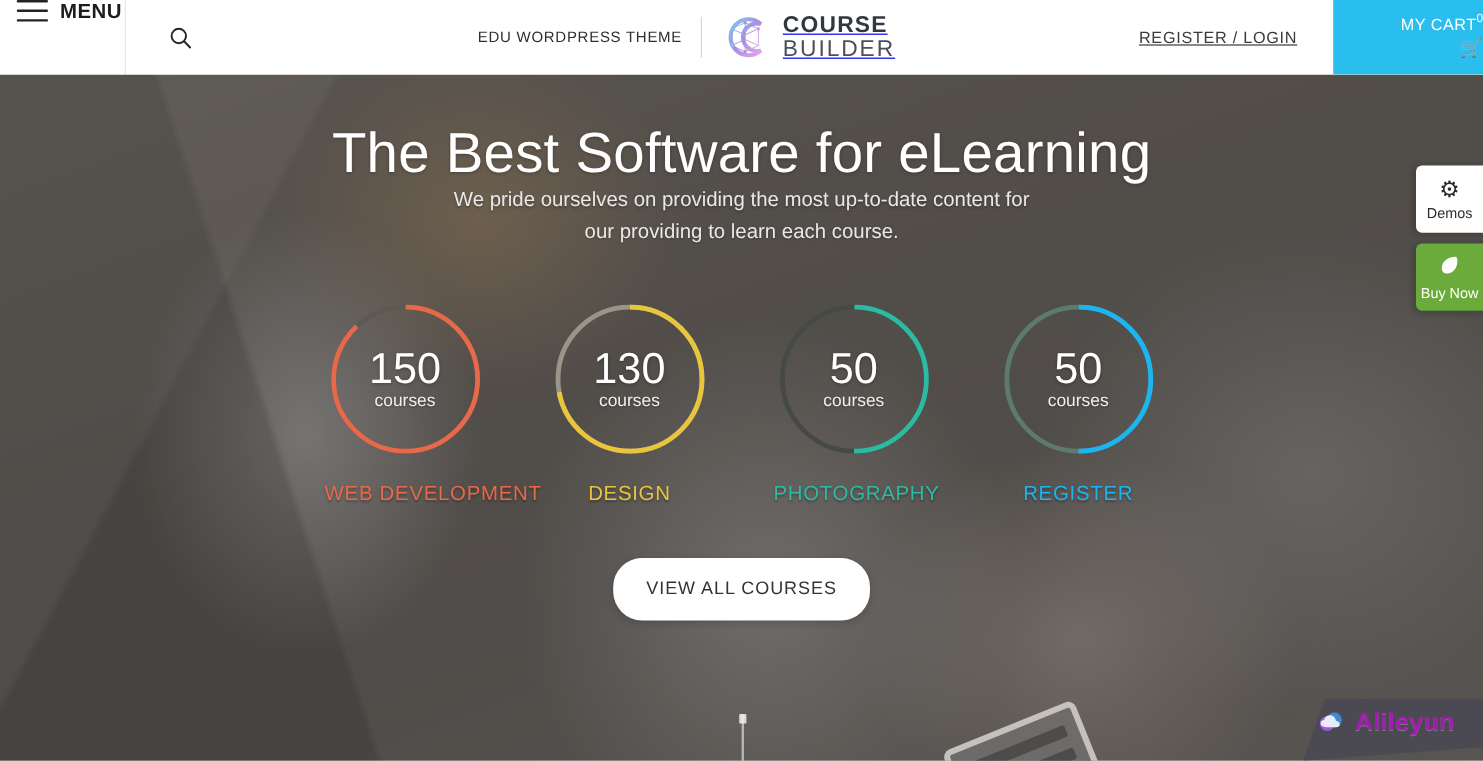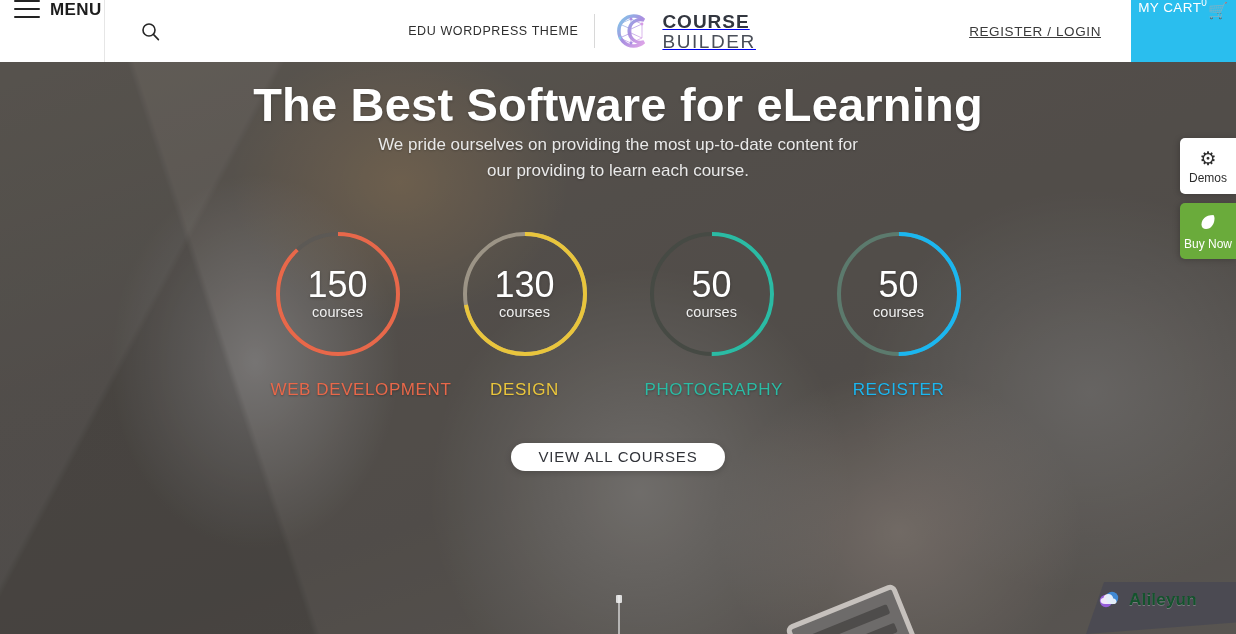--- a/index.html
+++ b/index.html
@@ -64,25 +64,25 @@
     font-size: 19px; font-weight: normal; color: #4a4f59;
     letter-spacing: 1.6px; display: block; margin-top: 1px;
   }
 
   .auth-link {
     display: flex; align-items: center;
     font-size: 13.5px; color: #3a3a3a; letter-spacing: 0.6px;
     padding: 0 30px 0 0; white-space: nowrap; cursor: pointer;
   }
   .cart-block {
-    width: 105px; height: 62px;
+    width: 125px; height: 62px;
     background: var(--accent, #2abeee);
     color: #fff;
-    display: flex; flex-direction: row;
-    align-items: flex-start; justify-content: center; gap: 2px;
+    display: flex; flex-direction: column;
+    align-items: flex-end; justify-content: center; gap: 2px;
     cursor: pointer;
   }
   .cart-top { display: flex; align-items: flex-start; }
   .cart-label { font-size: 13.5px; letter-spacing: 0.4px; }
   .cart-count { font-size: 10px; line-height: 1; margin-top: -2px; }
   .cart-icon { font-size: 16px; line-height: 1; margin-top: 3px; }
 
   
   .hero {
     position: absolute; top: 62px; left: 0;
@@ -125,22 +125,22 @@
   .phone::after {
     content: ""; position: absolute; left: 6px; top: 32px;
     width: 92px; height: 10px; background: #4d4b4a; border-radius: 2px;
   }
 
   .hero-inner {
     position: relative; z-index: 5;
     width: 1236px; text-align: center;
   }
   .hero-title {
-    margin-top: 16px;
-    font-size: 47px; font-weight: bold; color: #ffffff;
+    margin-top: 38px;
+    font-size: 47px; font-weight: normal; color: #ffffff;
     letter-spacing: 0.2px; line-height: 1.15;
     text-shadow: 0 1px 3px rgba(0,0,0,.28);
   }
   .hero-sub {
     font-size: 17px; color: #e9e9e9; line-height: 1.55;
     text-shadow: 0 1px 2px rgba(0,0,0,.25);
   }
 
   
   .counters {
@@ -171,21 +171,21 @@
     margin-top: 19px;
     font-size: 17px; letter-spacing: 0.6px;
     white-space: nowrap;
     text-shadow: 0 1px 2px rgba(0,0,0,.3);
   }
 
   
   .cta-wrap { margin-top: 43px; display: flex; justify-content: center; }
   .cta {
     display: inline-flex; align-items: center; justify-content: center;
-    height: 28px; padding: 1px 28px;
+    height: 52px; padding: 1px 28px;
     background: #ffffff; color: #32343a;
     border-radius: 24px; border: none;
     font-size: 15px; letter-spacing: 0.8px;
     font-family: "Liberation Sans", sans-serif;
     cursor: pointer;
     box-shadow: 0 2px 7px rgba(0,0,0,.18);
   }
 
   
   .scroll-line {
@@ -233,21 +233,21 @@
     background: #4a4a52;
     clip-path: polygon(12% 0, 100% 0, 100% 78%, 0 100%);
     opacity: .92;
   }
   .wm-content {
     position: absolute; left: 12px; top: 8px;
     display: flex; align-items: center; gap: 5px;
   }
   .wm-logo { width: 26px; height: 20px; }
   .wm-text {
-    font-size: 17px; font-weight: bold; color: #14532d;
+    font-size: 21px; font-weight: bold; color: #a21caf;
     letter-spacing: 0.2px;
     text-shadow: 0 1px 0 rgba(255,255,255,.25);
   }
 </style>
 </head>
 <body>
 
 <div class="header">
 
   <div class="menu-block">

